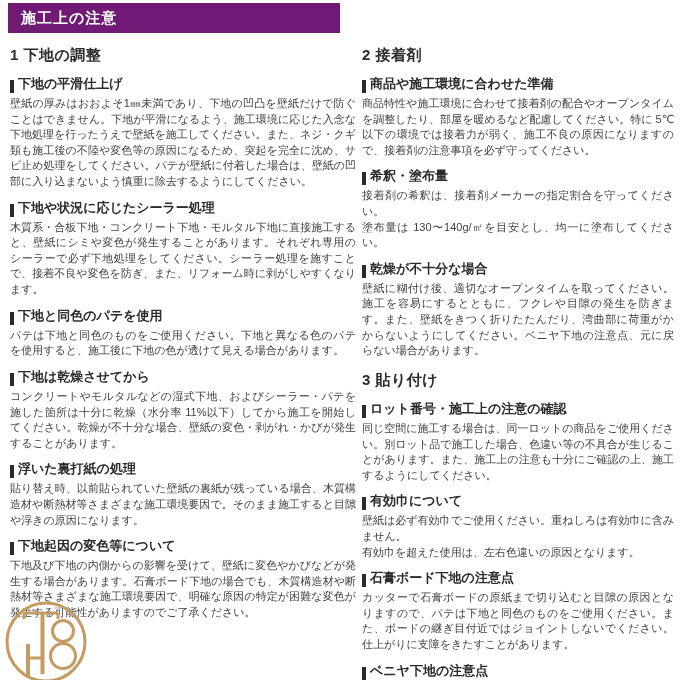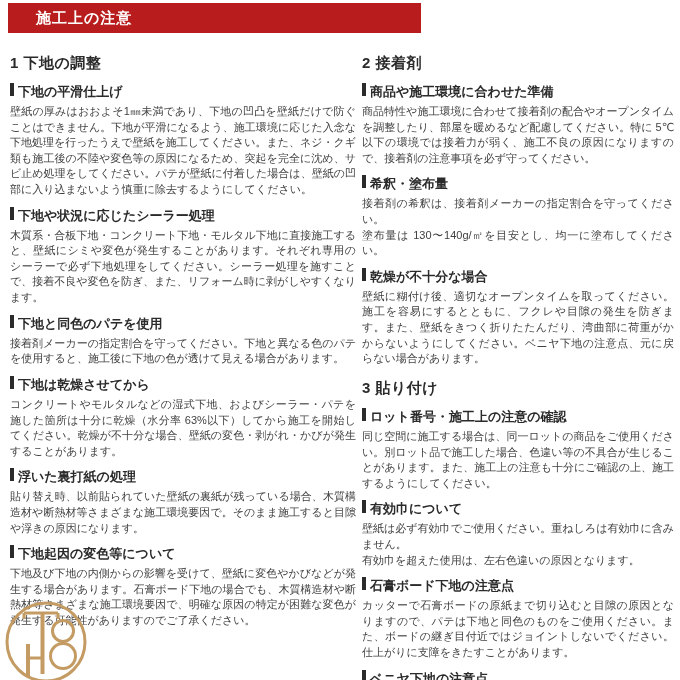--- a/index.html
+++ b/index.html
@@ -8,49 +8,49 @@
     background: #ffffff;
     font-family: "Liberation Sans", "DejaVu Sans", sans-serif;
     position: relative;
     overflow: hidden;
   }
   .page { position: absolute; inset: 0; }
 
   .header-bar {
     position: absolute;
     left: 8px; top: 3px;
-    width: 413px; height: 30px;
-    background: #b91c1c;
+    width: 332px; height: 30px;
+    background: #701a75;
     color: #ffffff;
     font-size: 15px;
     font-weight: bold;
     line-height: 30px;
-    padding-left: 28px;
+    padding-left: 13px;
     box-sizing: border-box;
     letter-spacing: 1px;
   }
 
-  .col { position: absolute; top: 52px; }
+  .col { position: absolute; top: 44px; }
   .col-left  { left: 10px;  width: 346px; }
   .col-right { left: 362px; width: 312px; }
 
   .section-title {
     font-size: 15px;
     font-weight: bold;
     color: #2b2b2b;
     margin: 2px 0 10px 0;
     letter-spacing: 0.5px;
   }
   .section-title.spaced { margin-top: 12px; }
 
   .item { margin-bottom: 9px; }
 
   .sub-head {
     display: flex;
-    align-items: flex-start;
+    align-items: flex-end;
     gap: 4px;
     font-size: 13px;
     font-weight: bold;
     color: #2b2b2b;
     margin-bottom: 3px;
   }
   .marker {
     display: inline-block;
     width: 4px; height: 13px;
     background: #2b2b2b;
@@ -95,29 +95,29 @@
         <span>下地や状況に応じたシーラー処理</span>
       </div>
       <div class="sub-body">木質系・合板下地・コンクリート下地・モルタル下地に直接施工すると、壁紙にシミや変色が発生することがあります。それぞれ専用のシーラーで必ず下地処理をしてください。シーラー処理を施すことで、接着不良や変色を防ぎ、また、リフォーム時に剥がしやすくなります。</div>
     </div>
 
     <div class="item">
       <div class="sub-head">
         <span class="marker"></span>
         <span>下地と同色のパテを使用</span>
       </div>
-      <div class="sub-body">接着剤メーカーの指定割合を守ってください。下地と異なる色のパテを使用すると、施工後に下地の色が透けて見える場合があります。</div>
+      <div class="sub-body">パテは下地と同色のものをご使用ください。下地と異なる色のパテを使用すると、施工後に下地の色が透けて見える場合があります。</div>
     </div>
 
     <div class="item">
       <div class="sub-head">
         <span class="marker"></span>
         <span>下地は乾燥させてから</span>
       </div>
-      <div class="sub-body">コンクリートやモルタルなどの湿式下地、およびシーラー・パテを施した箇所は十分に乾燥（水分率 63%以下）してから施工を開始してください。乾燥が不十分な場合、壁紙の変色・剥がれ・かびが発生することがあります。</div>
+      <div class="sub-body">コンクリートやモルタルなどの湿式下地、およびシーラー・パテを施した箇所は十分に乾燥（水分率 11%以下）してから施工を開始してください。乾燥が不十分な場合、壁紙の変色・剥がれ・かびが発生することがあります。</div>
     </div>
 
     <div class="item">
       <div class="sub-head">
         <span class="marker"></span>
         <span>浮いた裏打紙の処理</span>
       </div>
       <div class="sub-body">貼り替え時、以前貼られていた壁紙の裏紙が残っている場合、木質構造材や断熱材等さまざまな施工環境要因で。そのまま施工すると目隙や浮きの原因になります。</div>
     </div>
 

